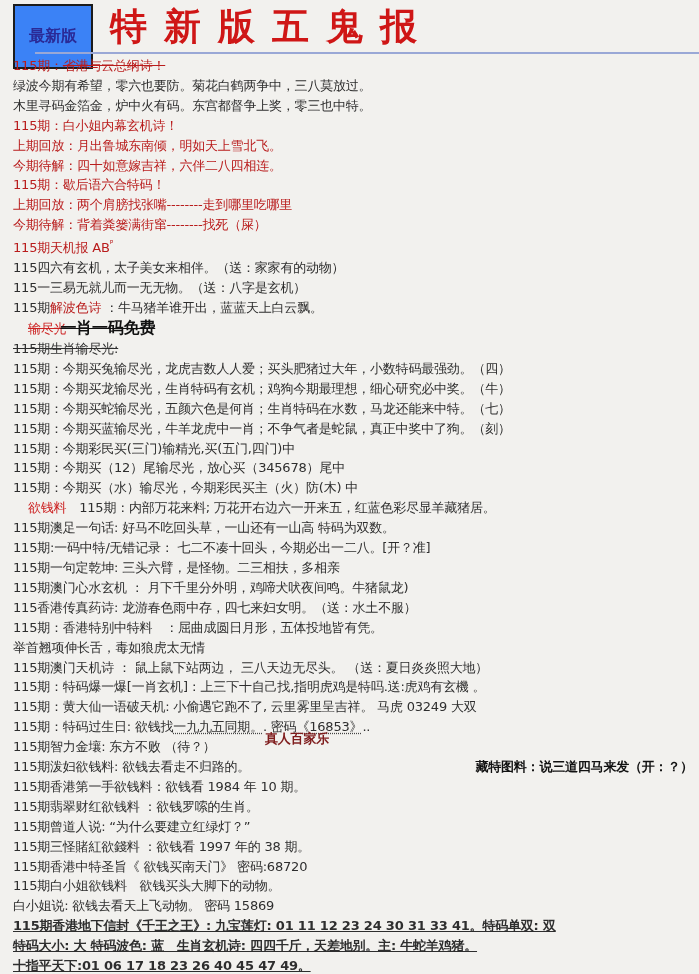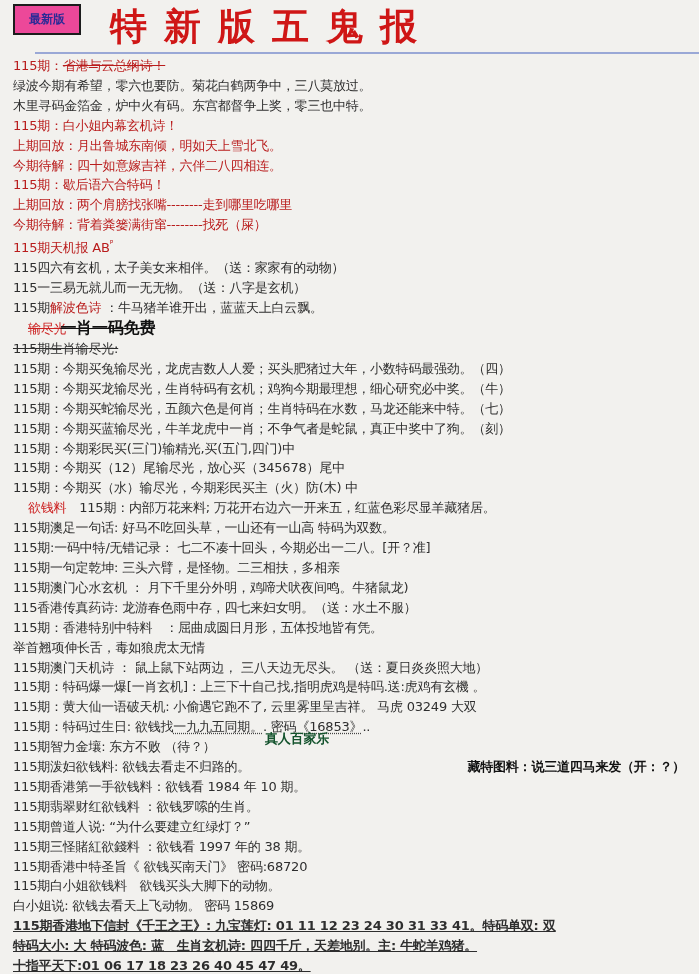--- a/index.html
+++ b/index.html
@@ -6,42 +6,42 @@
   body{
     width:699px;height:974px;overflow:hidden;
     background:#f2f1ee;
     font-family:"DejaVu Sans","Liberation Sans",sans-serif;
     font-size:13px;color:#2e2e2e;
   }
   .page{position:relative;width:699px;height:974px;}
   .hdr{position:relative;height:56px;}
   .badge{
     position:absolute;left:13px;top:4px;
-    border:2px solid #1c1c1c;background:#ec4899;
-    padding:5px 14px;font-size:12px;color:#2a2a96;font-weight:bold;
+    border:2px solid #1c1c1c;background:#3b82f6;
+    padding:20px 14px;font-size:16px;color:#2a2a96;font-weight:bold;
   }
   .title{
     position:absolute;left:110px;top:2px;
     color:#cf1616;font-weight:bold;font-size:37px;letter-spacing:17px;
     font-family:"DejaVu Serif","Liberation Serif",serif;
     white-space:nowrap;
   }
   .rule{position:absolute;left:35px;right:0;top:52px;height:2px;background:#9aa8d6;}
   .doc{position:absolute;left:13px;top:56px;right:0;}
   .line{line-height:19.9px;white-space:nowrap;letter-spacing:-0.2px;}
   .line.rel{position:relative;}
   .navy{color:#b91c1c;}
   .red{color:#cc2020;margin-left:15px;}
   .bold{font-weight:bold;text-decoration:underline;}
   .strike{text-decoration:line-through;}
   .dotline{text-decoration:underline dotted #444;text-underline-offset:2px;}
   .big{font-weight:bold;font-size:16px;color:#111;margin-left:-6px;text-decoration:line-through;text-decoration-thickness:1px;}
   .sup{font-size:9px;vertical-align:super;}
-  .fr{float:right;margin-right:14px;font-weight:bold;color:#111;}
-  .overlay{position:absolute;left:252px;top:-8px;font-weight:bold;color:#14532d;}
+  .fr{float:right;margin-right:6px;font-weight:bold;color:#111;}
+  .overlay{position:absolute;left:252px;top:-8px;font-weight:bold;color:#7f1d1d;}
 </style>
 </head>
 <body>
 
 <div class="page">
   <div class="hdr">
     <div class="badge">最新版</div>
     <div class="title">特新版五鬼报</div>
     <div class="rule"></div>
   </div>

